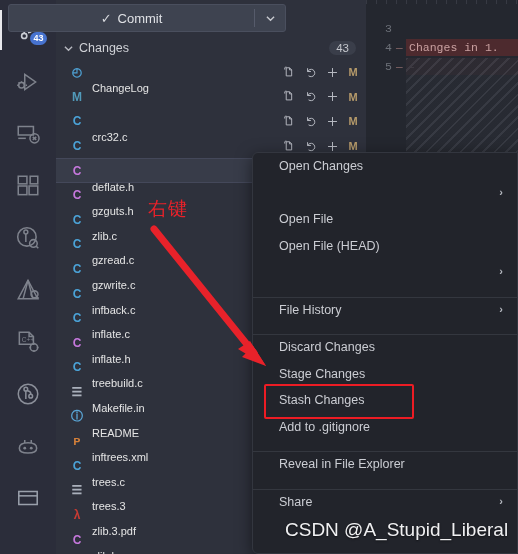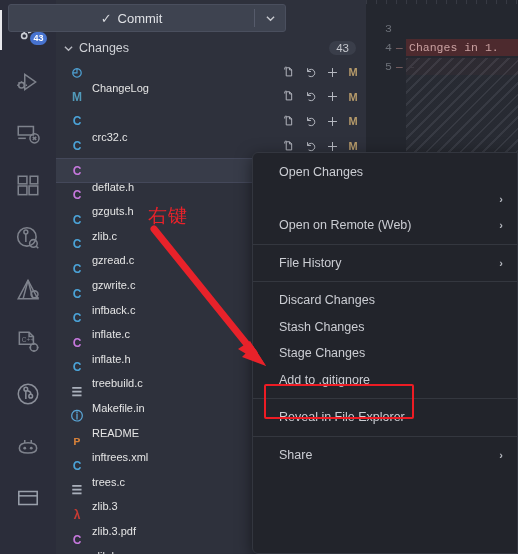--- a/index.html
+++ b/index.html
@@ -128,35 +128,35 @@
   }
 
   
   .ctx-menu{
     position:absolute;left:252px;top:152px;width:266px;height:402px;
     background:#22242b;border:1px solid #33363f;border-radius:6px 0 0 6px;
     box-shadow:0 4px 16px rgba(0,0,0,.5);
     box-sizing:border-box;padding:6px 0 0 0;overflow:hidden;z-index:30;
   }
   .ctx-item{
-    height:26.5px;display:flex;align-items:center;
+    height:26.5px;display:flex;
     padding:0 14px 0 26px;box-sizing:border-box;position:relative;
   }
   .ctx-label{color:#cbcdd3;font-size:12.5px;white-space:nowrap;}
   .ctx-sub{margin-left:auto;color:#b6b9c0;font-size:11px;font-weight:700;}
   .ctx-sepline{height:1px;background:#34373f;margin:5px 0;}
   .ctx-item.boxed{}
   .highlight-box{
     position:absolute;left:264px;top:384px;width:146px;height:31px;
     border:2px solid #ed1c24;border-radius:2px;z-index:34;pointer-events:none;
   }
 
   
   .anno-text{
-    position:absolute;left:148px;top:203px;color:#e8222a;
+    position:absolute;left:148px;top:196px;color:#e8222a;
     font-size:19px;font-family:"DejaVu Sans", sans-serif;z-index:32;
     letter-spacing:1px;
   }
   .anno-arrow{position:absolute;left:150px;top:225px;z-index:32;pointer-events:none;}
 
   
   .watermark{
     position:absolute;left:285px;top:519px;z-index:40;
     color:#f0f0f2;font-size:19px;font-family:"Liberation Sans", sans-serif;
     text-shadow:0 1px 2px rgba(0,0,0,.55);white-space:nowrap;
@@ -458,58 +458,63 @@
       <div class="file-row">
         <span class="file-icon" style="color: rgb(212, 128, 58);">ᴘ</span>
         <span class="file-name">inftrees.xml</span>
       </div>
       <div class="file-row">
         <span class="file-icon" style="color: rgb(75, 163, 216);">C</span>
         <span class="file-name">trees.c</span>
       </div>
       <div class="file-row">
         <span class="file-icon" style="color: rgb(170, 176, 187);">☰</span>
-        <span class="file-name">zlib.3</span>
+        <span class="file-name">trees.3</span>
       </div>
       <div class="file-row">
         <span class="file-icon" style="color: rgb(204, 59, 51);">λ</span>
         <span class="file-name">zlib.3.pdf</span>
       </div>
       <div class="file-row">
         <span class="file-icon" style="color: rgb(198, 120, 221);">C</span>
         <span class="file-name">zlib.h</span>
       </div>
       <div class="file-row"></div>
     </div>
 
   <div class="ctx-menu" id="ctx-menu">
       <div class="ctx-item">
         <span class="ctx-label">Open Changes</span>
       </div>
       <div class="ctx-item">
         <span class="ctx-sub">›</span>
       </div>
       <div class="ctx-item">
-        <span class="ctx-label">Open on Remote (Web)</span>
+        <span class="ctx-label">Open File</span>
+      </div>
+      <div class="ctx-item">
+        <span class="ctx-label">Open File (HEAD)</span>
+      </div>
+      <div class="ctx-item">
         <span class="ctx-sub">›</span>
       </div>
       <div class="ctx-sepline"></div>
       <div class="ctx-item">
         <span class="ctx-label">File History</span>
         <span class="ctx-sub">›</span>
       </div>
       <div class="ctx-sepline"></div>
       <div class="ctx-item">
         <span class="ctx-label">Discard Changes</span>
       </div>
+      <div class="ctx-item">
+        <span class="ctx-label">Stage Changes</span>
+      </div>
       <div class="ctx-item boxed">
         <span class="ctx-label">Stash Changes</span>
-      </div>
-      <div class="ctx-item">
-        <span class="ctx-label">Stage Changes</span>
       </div>
       <div class="ctx-item">
         <span class="ctx-label">Add to .gitignore</span>
       </div>
       <div class="ctx-sepline"></div>
       <div class="ctx-item">
         <span class="ctx-label">Reveal in File Explorer</span>
       </div>
       <div class="ctx-sepline"></div>
       <div class="ctx-item">
@@ -519,14 +524,15 @@
     </div>
   <div class="highlight-box"></div>
 
   <div class="anno-text">右键</div>
   <svg class="anno-arrow" width="132" height="160" viewBox="0 0 132 160">
     <path d="M4 4 L104 128" stroke="#e8222a" stroke-width="7" stroke-linecap="round" fill="none"></path>
     <path d="M116 141 L88 124 L100 116 Z" fill="#e8222a"></path>
     <path d="M116 141 L92 132 L103 121 Z" fill="#e8222a"></path>
   </svg>
 
+  <div class="watermark">CSDN @A_Stupid_Liberal</div>
 
 </div>
 
 </body></html>

